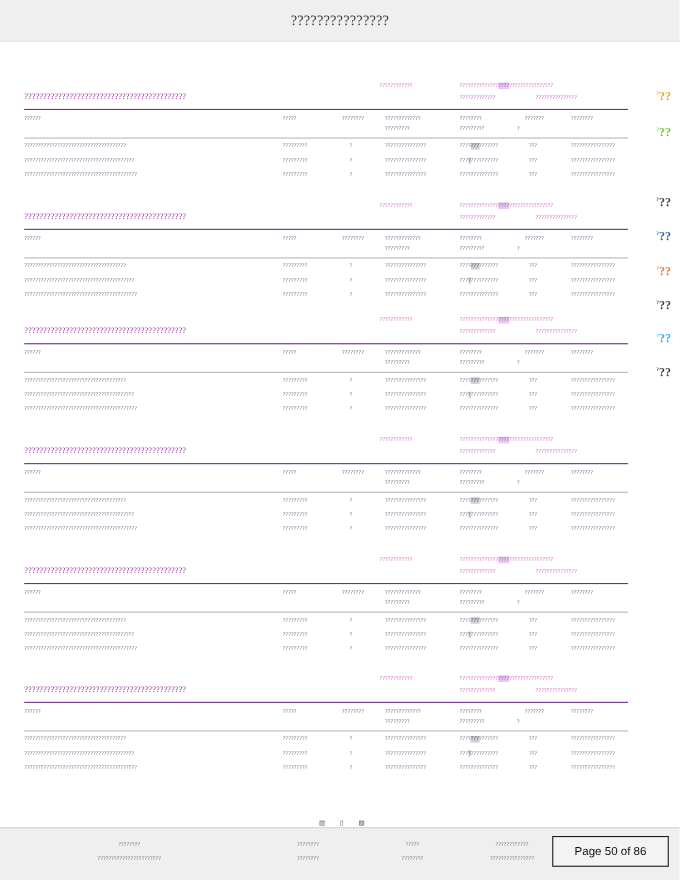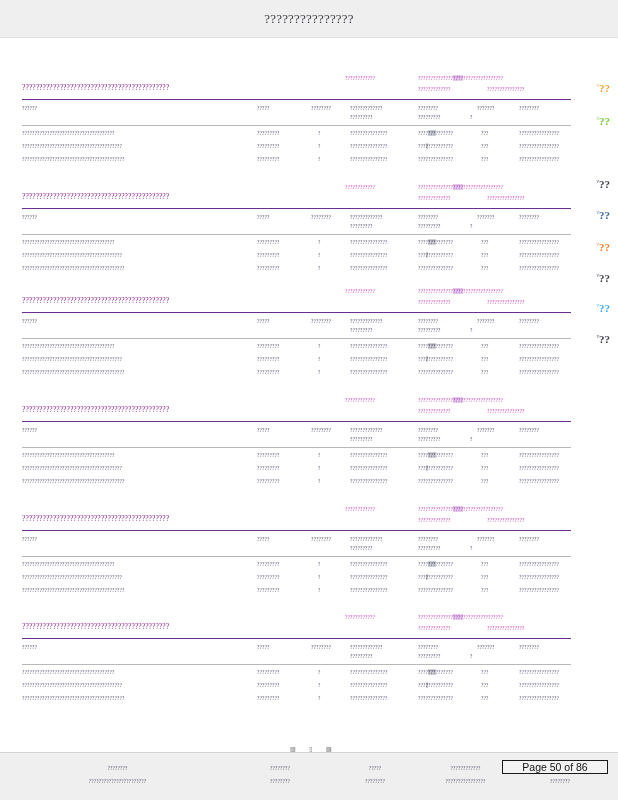--- a/index.html
+++ b/index.html
@@ -167,21 +167,21 @@
     left: 290px;
     font-size: 6px;
     color: #555;
     letter-spacing: 6px;
   }
   #pagebox {
     position: absolute;
     right: 10px;
     top: 7px;
     width: 106px;
-    height: 14px;
+    height: 28px;
     border: 1.4px solid #1a1a1a;
     background: #f3f3f3;
     display: flex;
     align-items: center;
     justify-content: center;
     font-family: "Liberation Sans", sans-serif;
     font-size: 10.5px;
     color: #121212;
   }
 </style>

